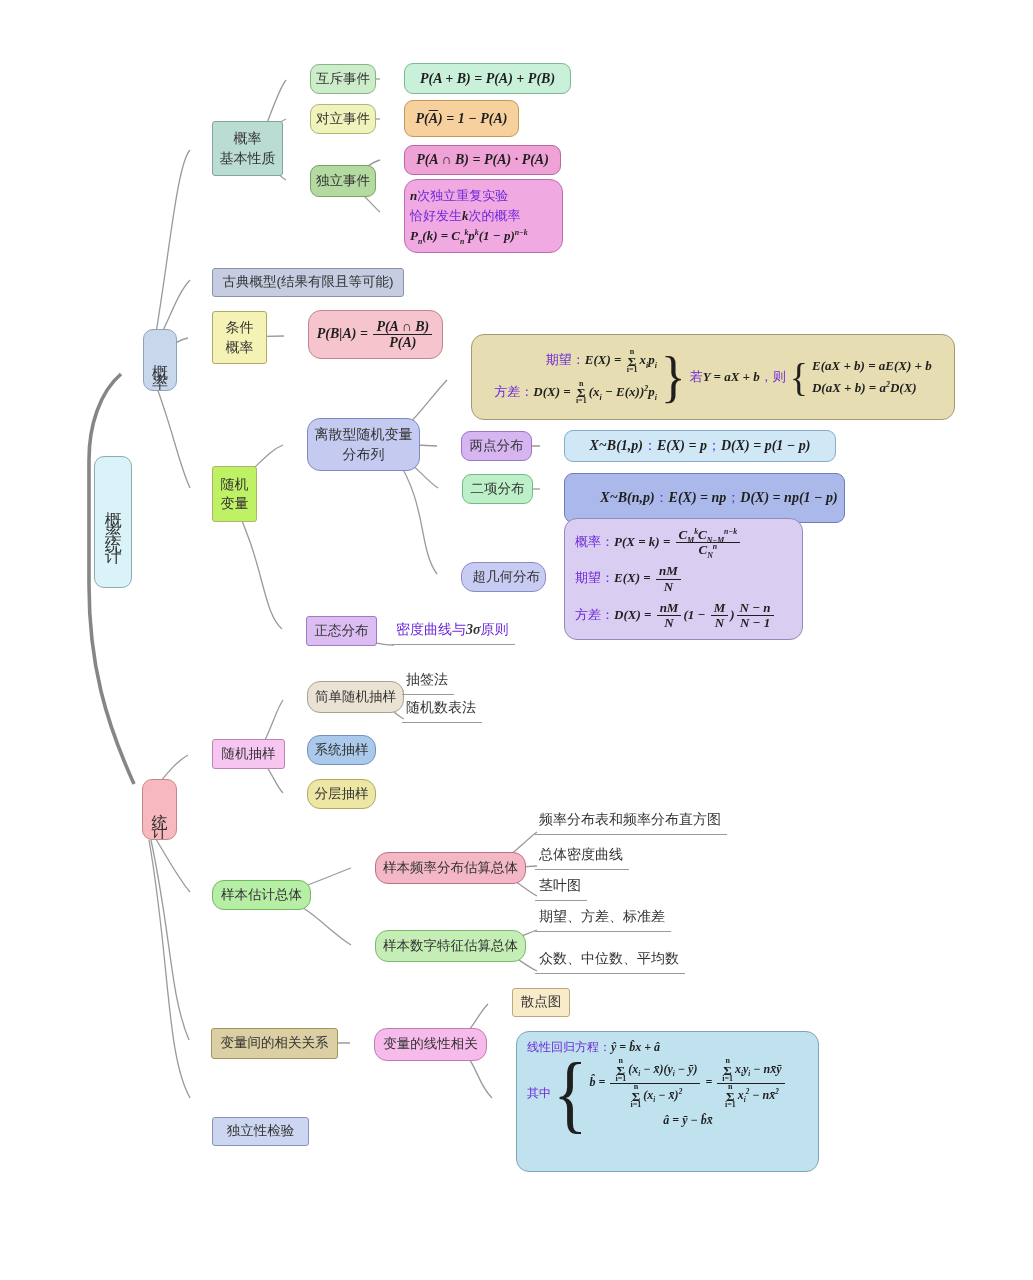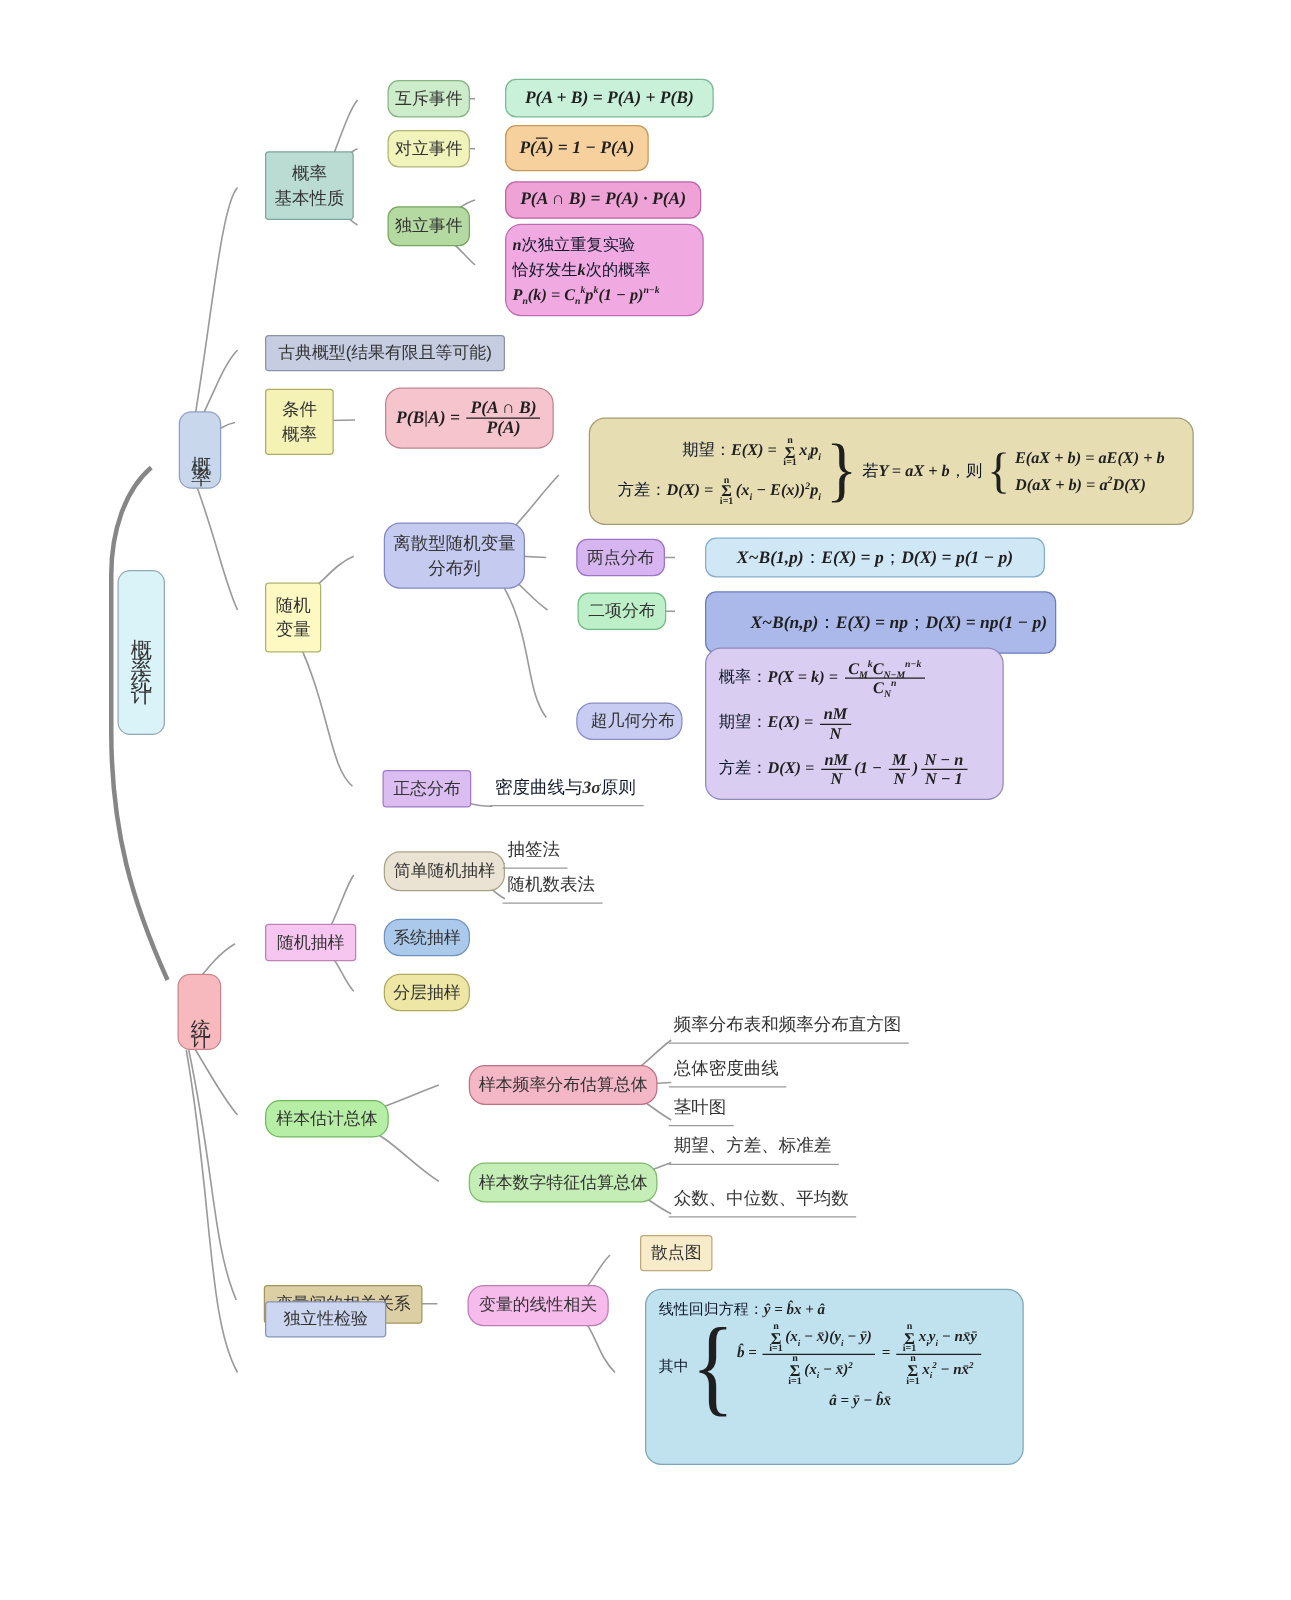--- a/index.html
+++ b/index.html
@@ -15,21 +15,21 @@
   .rr{border-radius:13px;}
   .sq{border-radius:3px;}
   .vert{writing-mode:vertical-rl;text-orientation:upright;letter-spacing:9px;font-size:16px;
         border-radius:10px;font-weight:500;padding:6px 2px;}
   .vroot{letter-spacing:12px;font-size:17px;}
   .two{display:flex;flex-direction:column;gap:2px;font-size:14px;}
   .small{font-size:13.5px;}
   .formula{font-family:"Liberation Serif","DejaVu Serif",serif;font-style:italic;
            font-weight:600;color:#1f1f1f;font-size:14px;}
   .formula .up{font-style:normal;font-family:"Liberation Sans","DejaVu Sans",sans-serif;
-               font-weight:500;color:#0f172a;}
+               font-weight:500;color:#6d28d9;}
   .formula sub,.formula sup{font-size:0.6em;line-height:0;}
   .ov{text-decoration:overline;}
   .frac{display:inline-flex;flex-direction:column;vertical-align:middle;text-align:center;
         margin:0 2px;line-height:1.1;}
   .frac .num{padding:0 3px;}
   .frac .den{border-top:1.2px solid currentColor;padding:0 3px;}
   .sum{display:inline-flex;flex-direction:column;align-items:center;vertical-align:middle;
        line-height:0.85;margin:0 2px;}
   .sum .lim{font-size:8px;font-style:normal;}
   .sum .sg{font-size:13px;font-style:normal;}
@@ -155,21 +155,21 @@
         <span>概率</span>
       </span>
   </div>
   <div class="node rr formula" style="left: 284px; top: 310px; width: 135px; height: 49px; background: rgb(245, 196, 205); border-color: rgb(189, 134, 144);">
       <span>P(B|A) = <span class="frac">
           <span class="num">P(A ∩ B)</span>
           <span class="den">P(A)</span>
         </span></span>
     </div>
 
-  <div class="node sq" style="left: 188px; top: 466px; width: 45px; height: 56px; background: #fef9c3; border-color: rgb(173, 180, 108);">
+  <div class="node sq" style="left: 188px; top: 466px; width: 45px; height: 56px; background: #bef264; border-color: rgb(173, 180, 108);">
     <span class="two">
         <span>随机</span>
         <span>变量</span>
       </span>
   </div>
   <div class="node rr" style="left: 283px; top: 418px; width: 113px; height: 53px; background: rgb(197, 202, 241); border-color: rgb(130, 137, 194);">
     <span class="two">
         <span>离散型随机变量</span>
         <span>分布列</span>
       </span>
@@ -305,17 +305,17 @@
                   <span class="lim">n</span>
                   <span class="sg">Σ</span>
                   <span class="lim">i=1</span>
                 </span>x<sub>i</sub><sup>2</sup> − nx̄<sup>2</sup></span>
             </span></span>
         <span>â = ȳ − b̂x̄</span>
       </span>
     </span>
   </div>
 
-  <div class="node sq" style="left: 188px; top: 1041px; width: 97px; height: 29px; background: rgb(205, 214, 240); border-color: rgb(137, 146, 187);">
+  <div class="node sq" style="left: 188px; top: 1117px; width: 97px; height: 29px; background: rgb(205, 214, 240); border-color: rgb(137, 146, 187);">
       <span class="small">独立性检验</span>
     </div>
 
 </div>
 
 </body></html>

